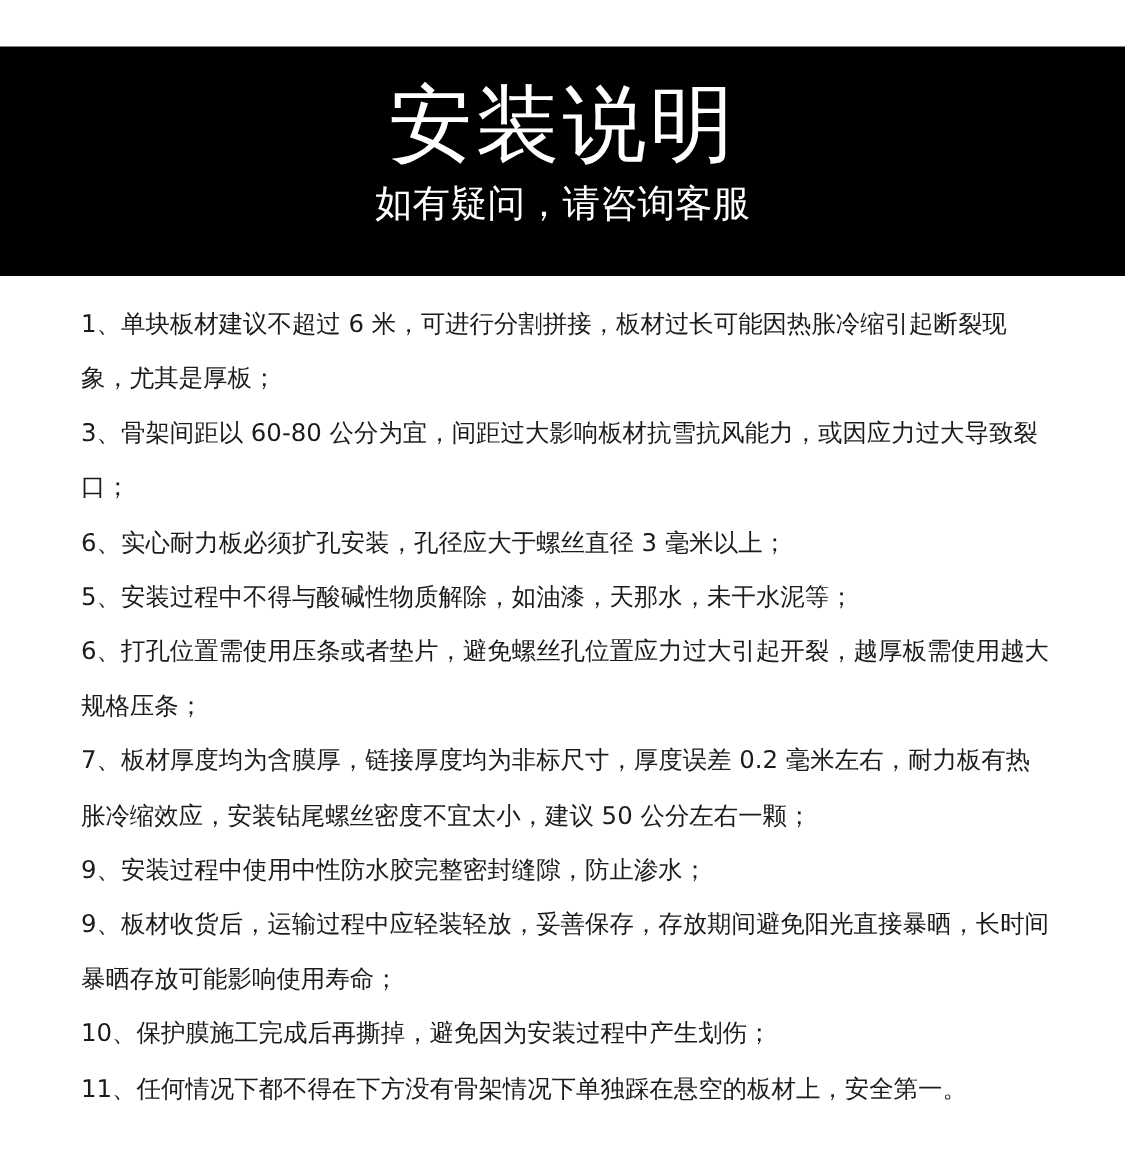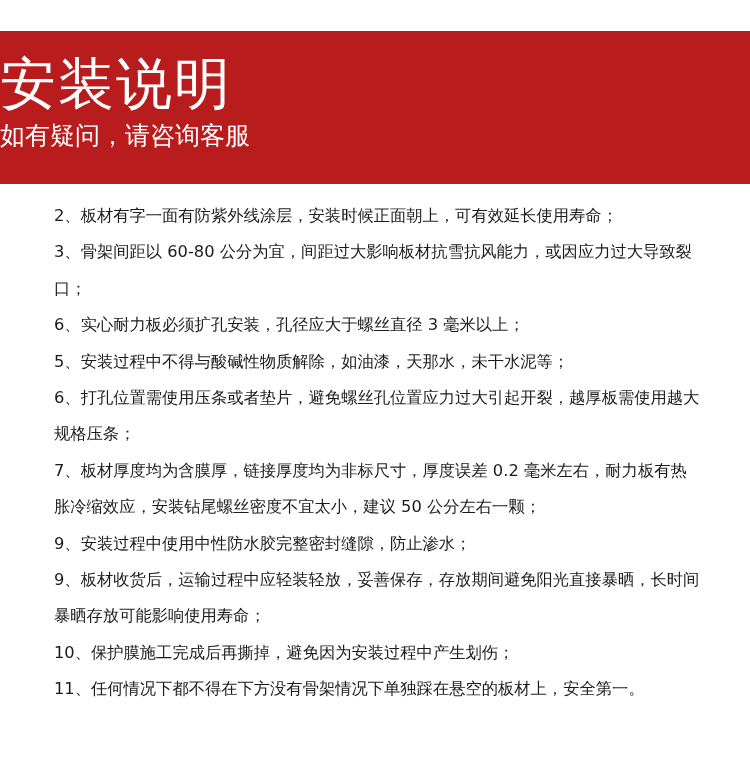--- a/index.html
+++ b/index.html
@@ -17,22 +17,23 @@
     .top-gap {
       height: 31px;
       background: #ffffff;
     }
     .banner {
       position: absolute;
       left: 0;
       top: 31px;
       width: 750px;
       height: 153px;
-      background: #b91c1c;
+      background: #000000;
       color: #ffffff;
+      text-align: center;
     }
     .banner-title {
       position: absolute;
       left: 0;
       right: 0;
       top: 22px;
       font-size: 56px;
       line-height: 62px;
       letter-spacing: 2px;
       font-weight: normal;
@@ -76,21 +77,21 @@
 <body>
 
 <div class="top-gap"></div>
 
 <header class="banner">
   <h1 class="banner-title">安装说明</h1>
   <p class="banner-subtitle">如有疑问，请咨询客服</p>
 </header>
 
 <main class="content">
-  <p class="item">2、板材有字一面有防紫外线涂层，安装时候正面朝上，可有效延长使用寿命；</p>
+  <p class="item">1、单块板材建议不超过 6 米，可进行分割拼接，板材过长可能因热胀冷缩引起断裂现象，尤其是厚板；</p>
   <p class="item">3、骨架间距以 60-80 公分为宜，间距过大影响板材抗雪抗风能力，或因应力过大导致裂口；</p>
   <p class="item">6、实心耐力板必须扩孔安装，孔径应大于螺丝直径 3 毫米以上；</p>
   <p class="item">5、安装过程中不得与酸碱性物质解除，如油漆，天那水，未干水泥等；</p>
   <p class="item">6、打孔位置需使用压条或者垫片，避免螺丝孔位置应力过大引起开裂，越厚板需使用越大规格压条；</p>
   <p class="item">7、板材厚度均为含膜厚，链接厚度均为非标尺寸，厚度误差 0.2 毫米左右，耐力板有热胀冷缩效应，安装钻尾螺丝密度不宜太小，建议 50 公分左右一颗；</p>
   <p class="item">9、安装过程中使用中性防水胶完整密封缝隙，防止渗水；</p>
   <p class="item">9、板材收货后，运输过程中应轻装轻放，妥善保存，存放期间避免阳光直接暴晒，长时间暴晒存放可能影响使用寿命；</p>
   <p class="item">10、保护膜施工完成后再撕掉，避免因为安装过程中产生划伤；</p>
   <p class="item">11、任何情况下都不得在下方没有骨架情况下单独踩在悬空的板材上，安全第一。</p>
 </main>

